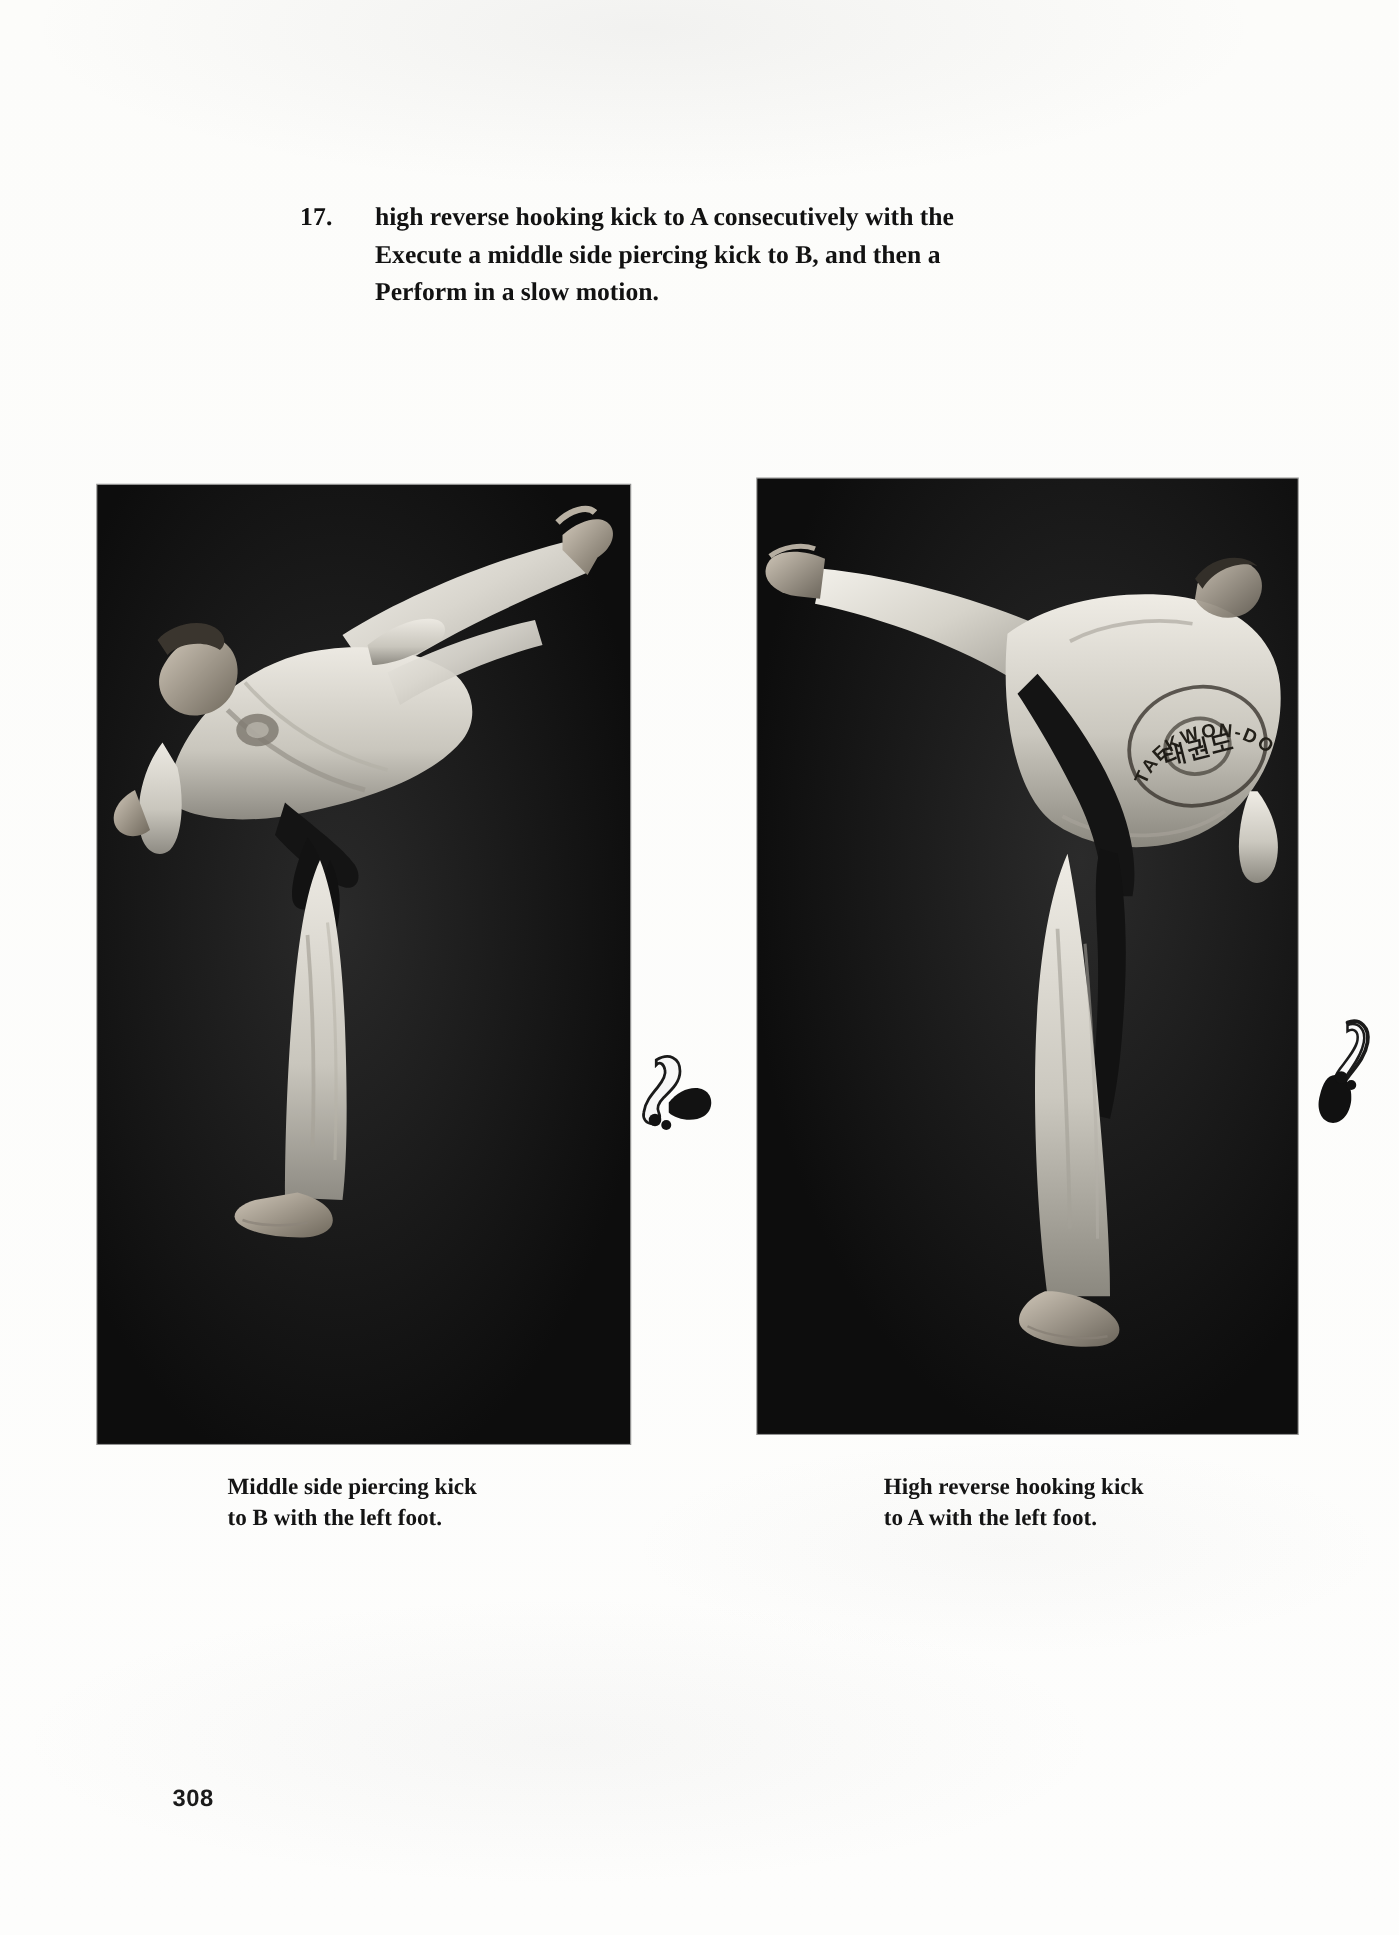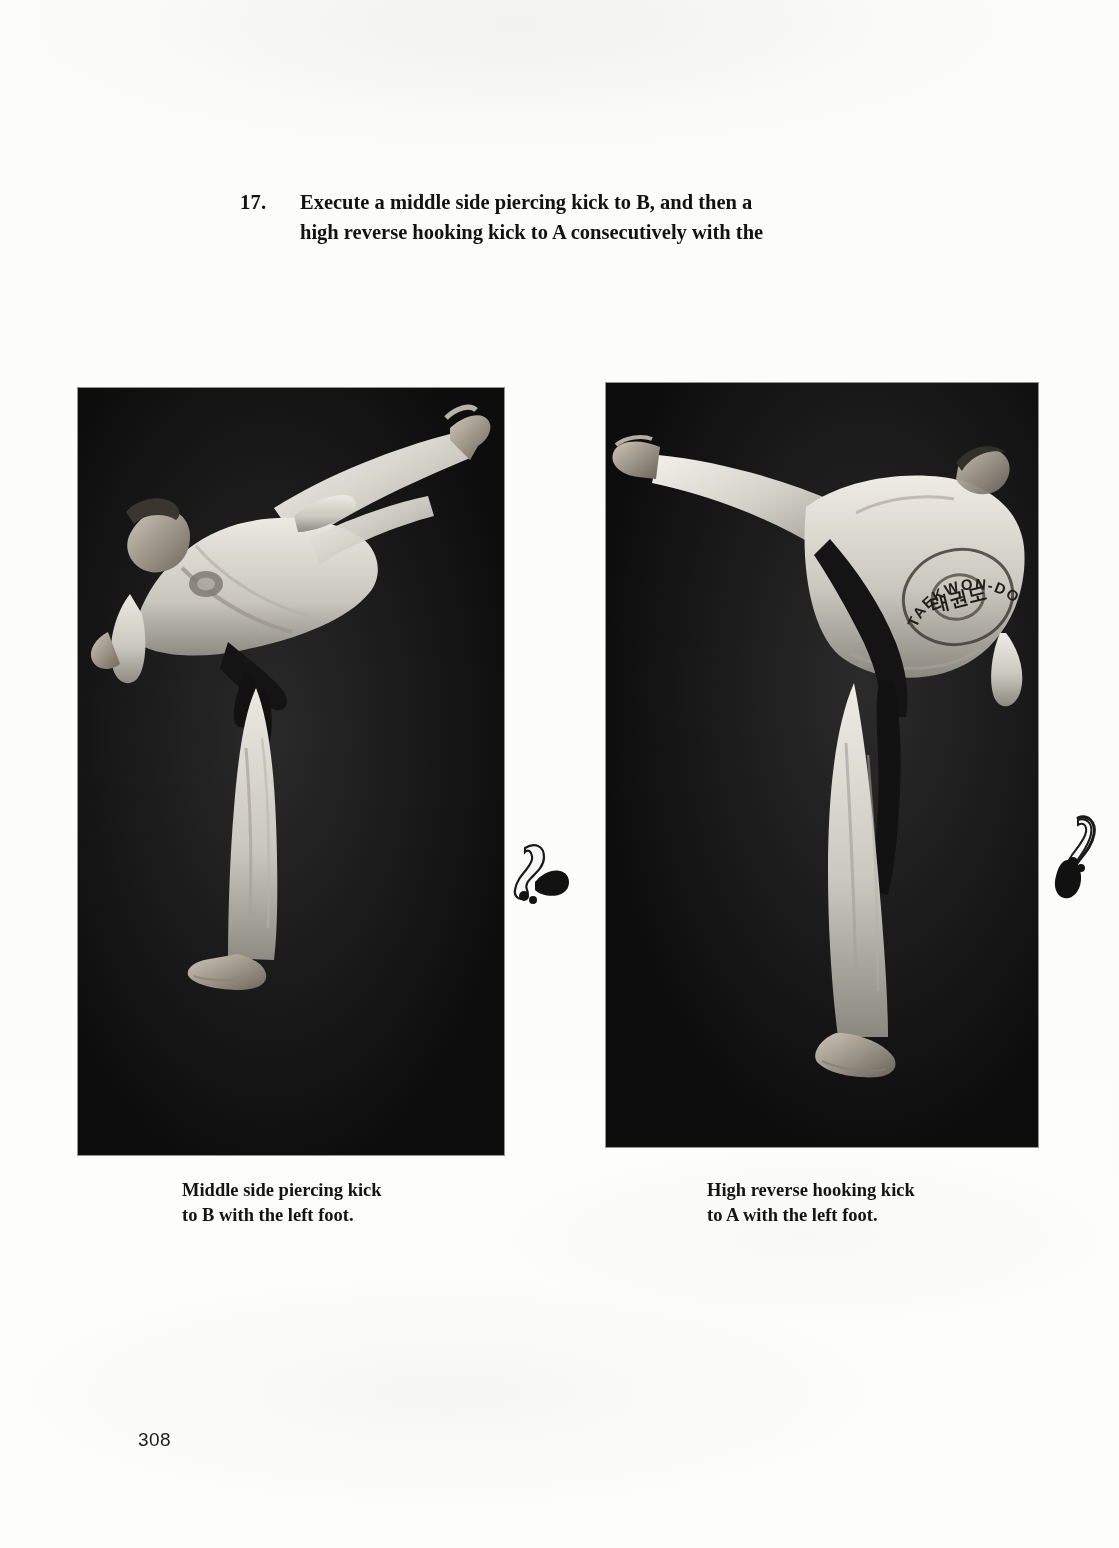--- a/index.html
+++ b/index.html
@@ -26,21 +26,21 @@
       radial-gradient(ellipse 600px 160px at 40% 90%, rgba(160,160,160,0.07), rgba(255,255,255,0) 72%),
       radial-gradient(ellipse 420px 120px at 72% 80%, rgba(160,160,160,0.05), rgba(255,255,255,0) 72%),
       linear-gradient(180deg, rgba(252,252,250,1) 0%, rgba(253,253,252,1) 100%);
     pointer-events: none;
   }
 
   
   .instruction {
     position: absolute;
     left: 240px;
-    top: 188px;
+    top: 160px;
     width: 680px;
     display: flex;
     align-items: flex-start;
   }
   .instr-number {
     width: 60px;
     flex: 0 0 60px;
     font-size: 20.5px;
     font-weight: bold;
     color: #121212;
@@ -113,43 +113,44 @@
   .caption-right { left: 707px; top: 1178px; }
   .caption .cl { display: block; }
 
   
   .page-number {
     position: absolute;
     left: 138px;
     top: 1429px;
     font-family: "Liberation Sans", "DejaVu Sans", sans-serif;
     font-size: 19px;
-    font-weight: normal;
+    font-weight: bold;
     color: #1b1b1b;
     letter-spacing: 0.4px;
   }
 
   
   .footsym { position: absolute; }
   .footsym-mid   { left: 511px; top: 838px; width: 62px; height: 70px; }
   .footsym-right { left: 1048px; top: 812px; width: 52px; height: 92px; }
 </style>
 </head>
 <body>
 
 <div class="page">
   <div class="scan-grain"></div>
 
   <div class="instruction">
     <div class="instr-number">17.</div>
     <div class="instr-body">
       <p class="instr-main">
+        <span class="l">high reverse hooking kick to A consecutively with the</span>
         <span class="l">Execute a middle side piercing kick to B, and then a</span>
-        <span class="l">high reverse hooking kick to A consecutively with the</span>
       </p>
+      <p class="instr-extra">Perform in a slow motion.</p>
     </div>
   </div>
 
   <div class="photo photo-left">
     <div class="photo-noise"></div>
     <svg class="fig" viewBox="0 0 426 767" preserveAspectRatio="none">
       <defs>
         <linearGradient id="lg-cloth" x1="0" y1="0" x2="1" y2="1">
           <stop offset="0%" stop-color="#f1efe9"></stop>
           <stop offset="45%" stop-color="#d9d6ce"></stop>

